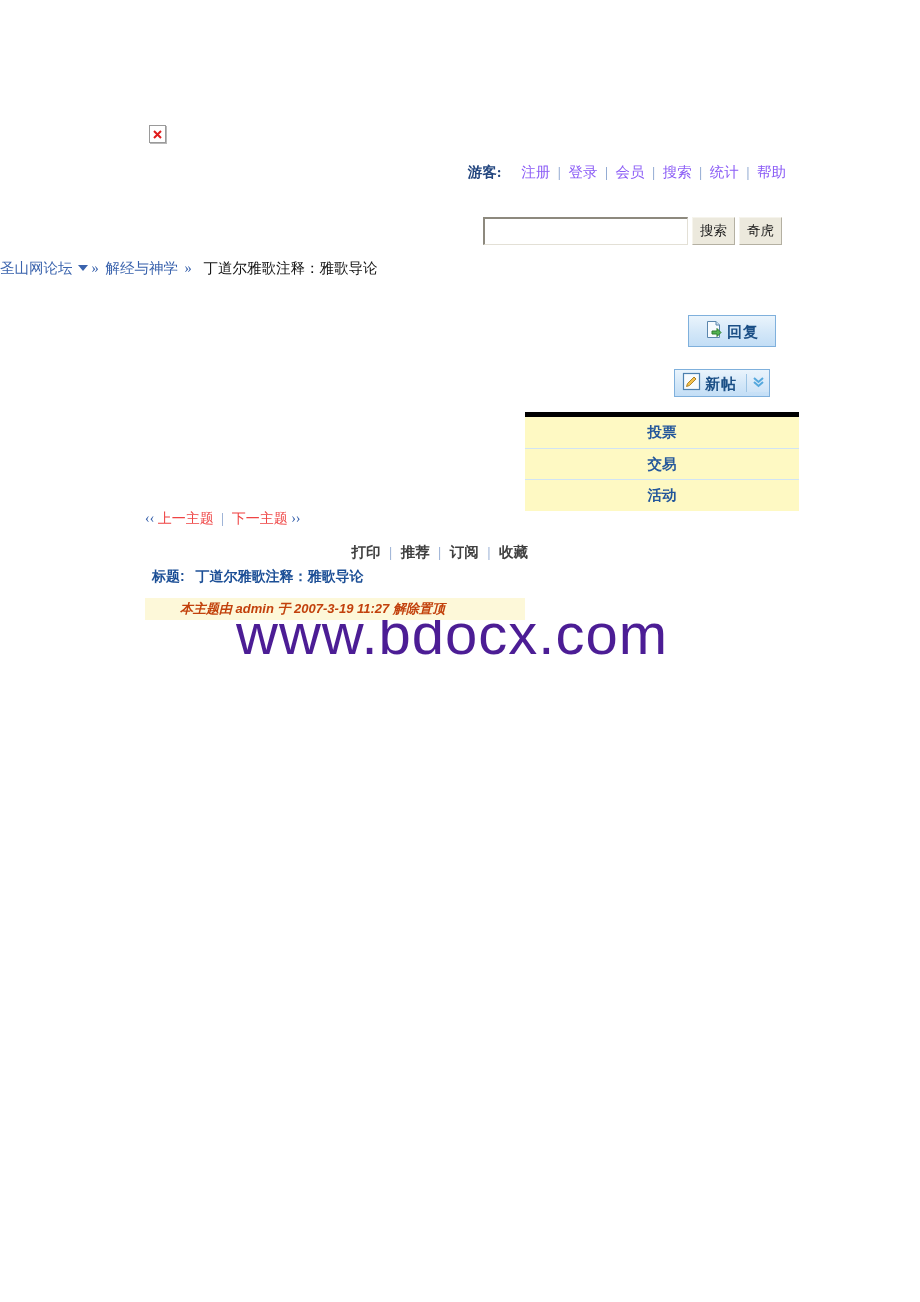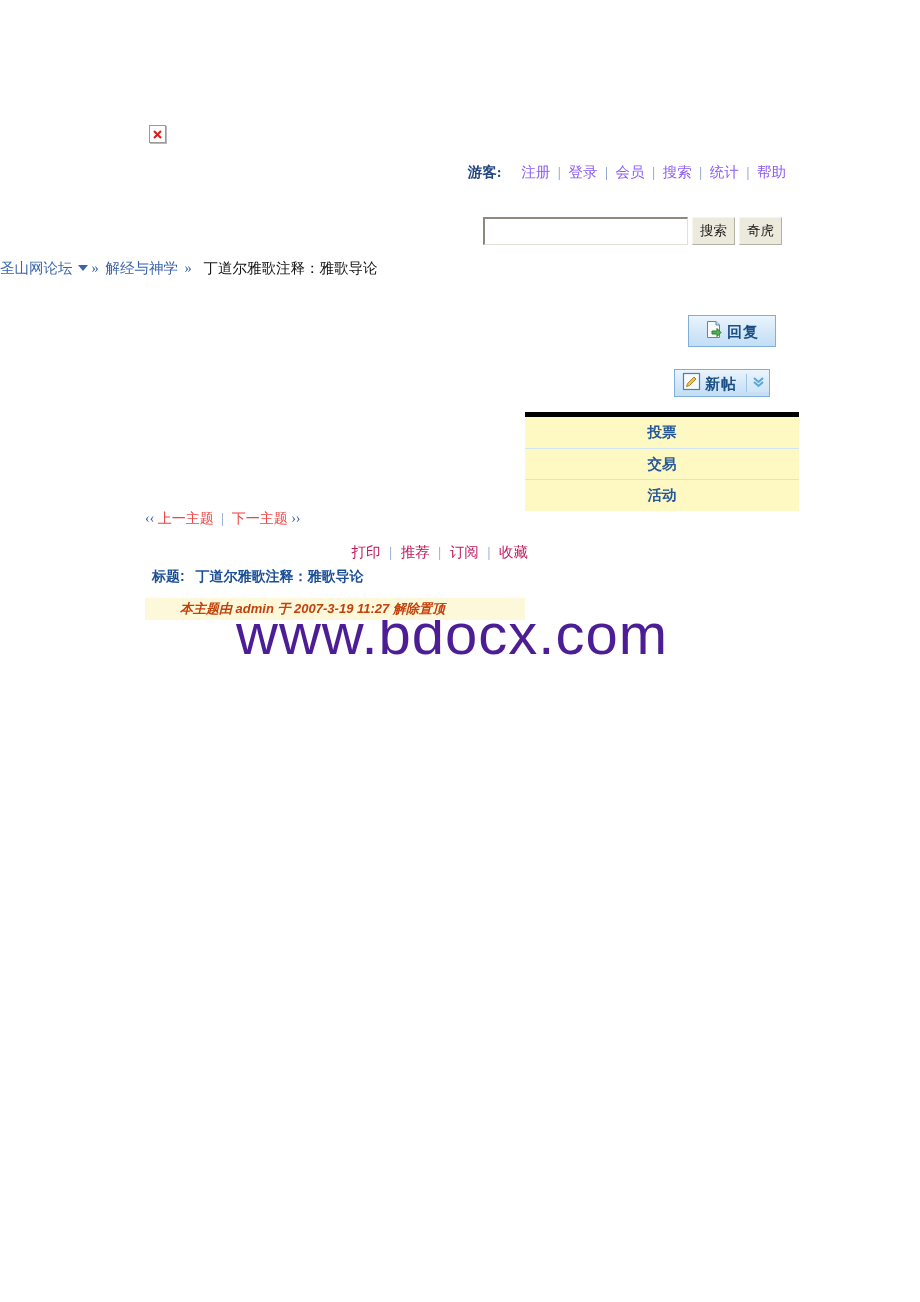--- a/index.html
+++ b/index.html
@@ -239,22 +239,23 @@
     position: absolute;
     left: 0;
     top: 542px;
     width: 528px;
     text-align: right;
     font-size: 14.5px;
     line-height: 20px;
     white-space: nowrap;
   }
   .toolsrow a {
-    color: #be185d;
+    color: #404040;
     text-decoration: none;
+    font-weight: bold;
   }
   .toolsrow .sep {
     color: #7a97c8;
     padding: 0 5px;
   }
 
   
   .title-line {
     position: absolute;
     left: 152px;

